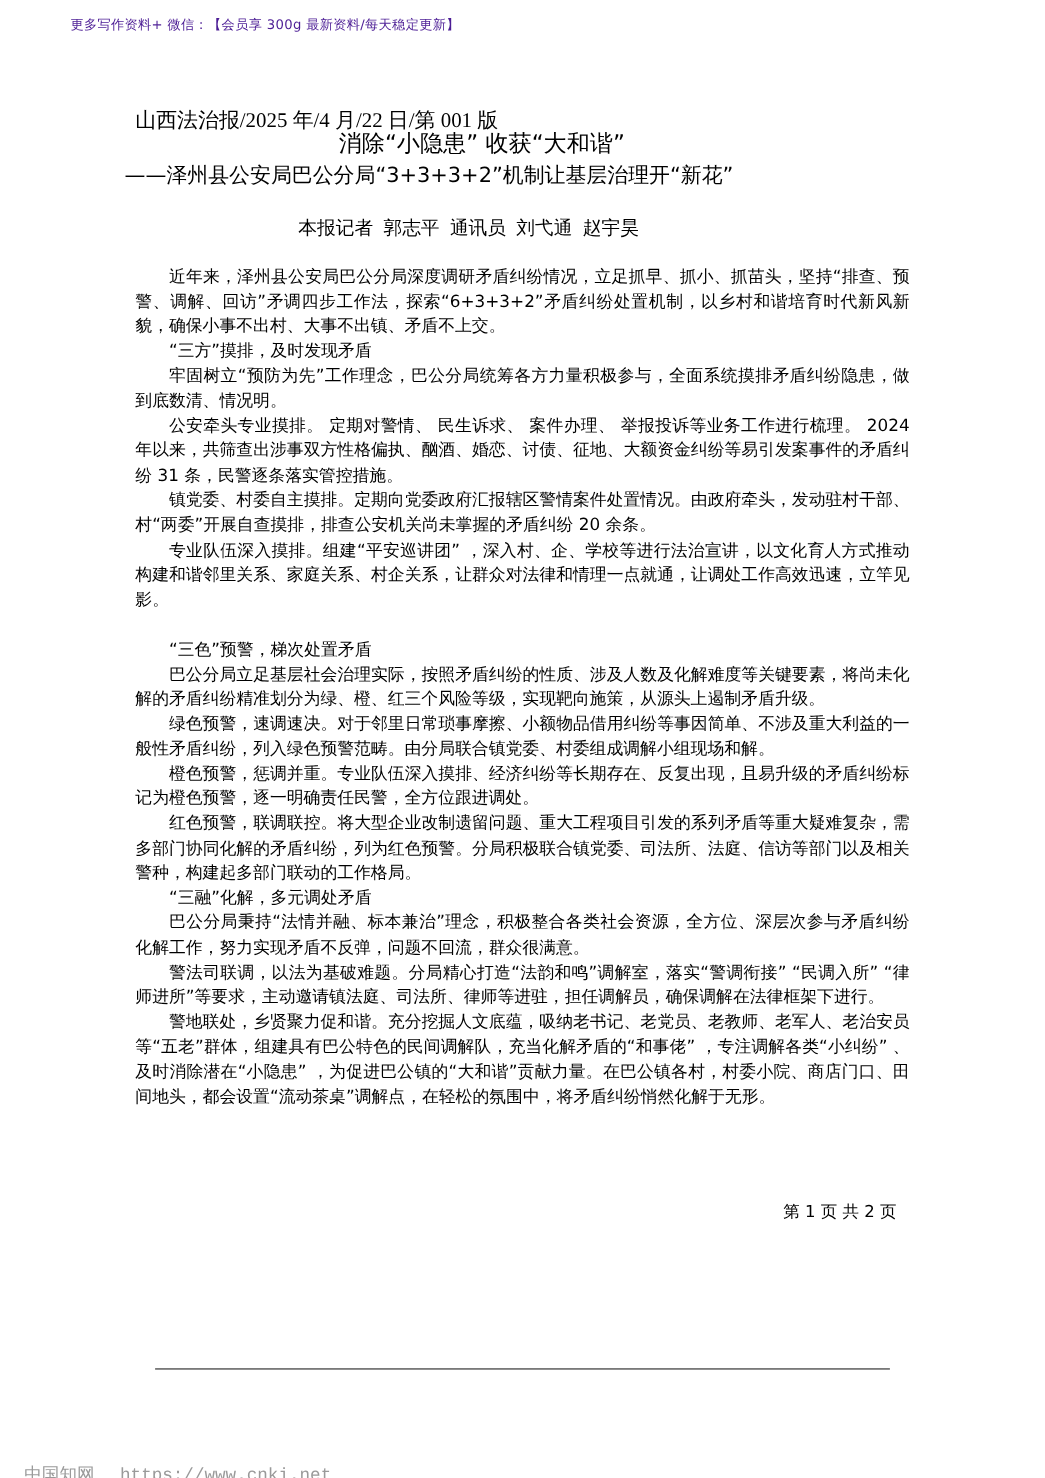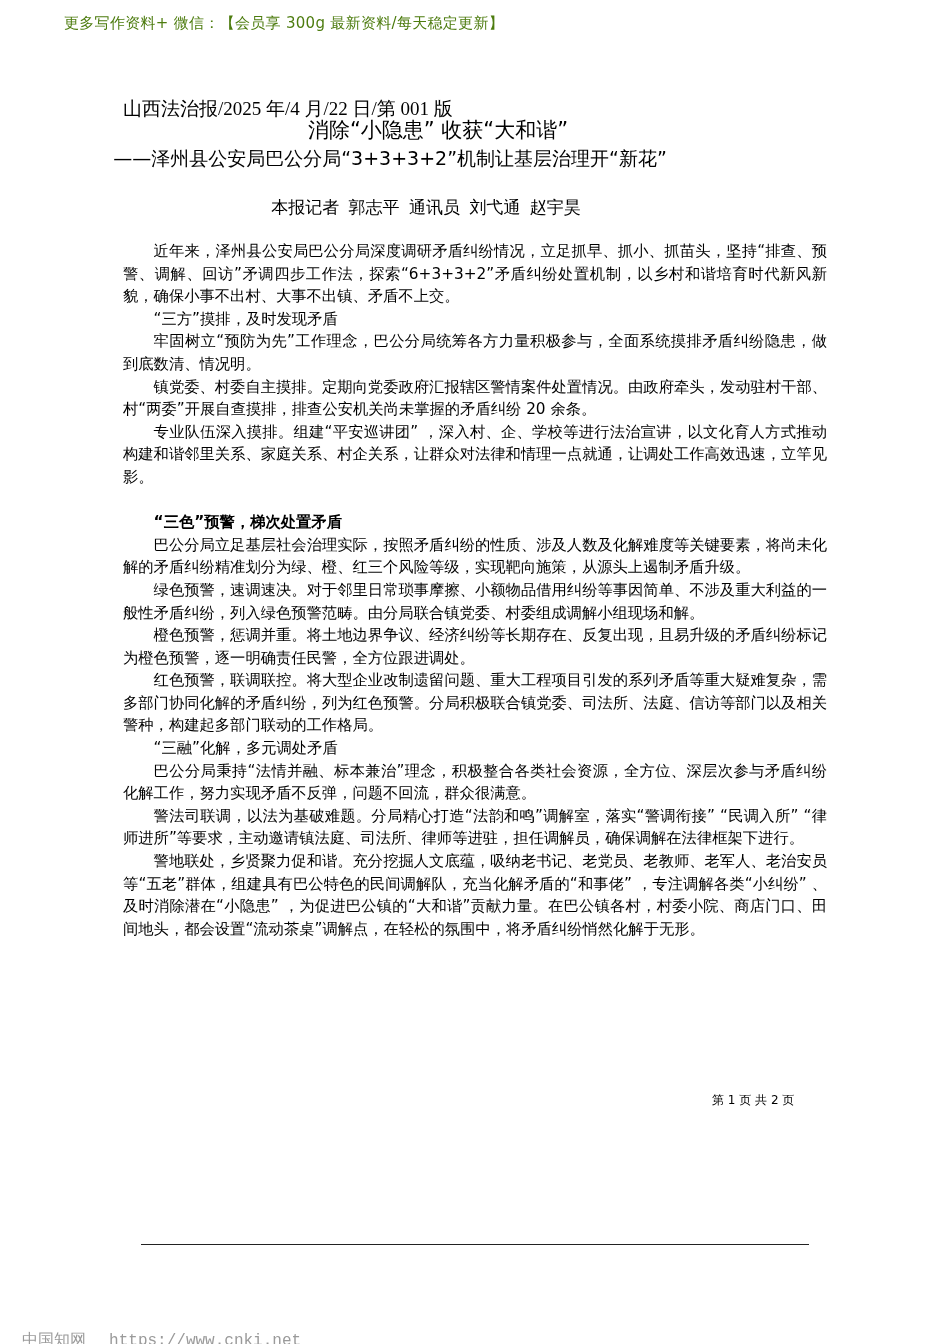--- a/index.html
+++ b/index.html
@@ -12,22 +12,22 @@
       height: 1344px;
       position: relative;
       overflow: hidden;
       font-family: "DejaVu Sans", "Liberation Sans", sans-serif;
       color: #000;
     }
     .promo {
       position: absolute;
       left: 64px;
       top: 14px;
-      font-size: 15px;
-      color: #4d7c0f;
+      font-size: 12px;
+      color: #4c1d95;
       letter-spacing: 0.3px;
       white-space: nowrap;
     }
     .source {
       position: absolute;
       left: 123px;
       top: 96px;
       font-size: 19px;
       font-family: "Liberation Serif", "DejaVu Serif", serif;
       white-space: nowrap;
@@ -68,27 +68,26 @@
       font-size: 15.3px;
       line-height: 22.6px;
       text-align: justify;
     }
     .article p {
       margin: 0;
       text-indent: 2em;
     }
     .article p.gap {
       margin-top: 22.6px;
-      font-weight: bold;
     }
     .pager {
       position: absolute;
       left: 712px;
       top: 1092px;
-      font-size: 12px;
+      font-size: 15px;
       white-space: nowrap;
     }
     .rule {
       position: absolute;
       left: 141px;
       top: 1244px;
       width: 668px;
       height: 0;
       border-top: 1.3px solid #222;
     }
@@ -119,26 +118,27 @@
 <div class="title">消除“小隐患”  收获“大和谐”</div>
 
 <div class="subtitle">——泽州县公安局巴公分局“3+3+3+2”机制让基层治理开“新花”</div>
 
 <div class="byline">本报记者  郭志平  通讯员  刘弋通  赵宇昊</div>
 
 <div class="article">
   <p>近年来，泽州县公安局巴公分局深度调研矛盾纠纷情况，立足抓早、抓小、抓苗头，坚持“排查、预警、调解、回访”矛调四步工作法，探索“6+3+3+2”矛盾纠纷处置机制，以乡村和谐培育时代新风新貌，确保小事不出村、大事不出镇、矛盾不上交。</p>
   <p>“三方”摸排，及时发现矛盾</p>
   <p>牢固树立“预防为先”工作理念，巴公分局统筹各方力量积极参与，全面系统摸排矛盾纠纷隐患，做到底数清、情况明。</p>
+  <p>公安牵头专业摸排。 定期对警情、 民生诉求、 案件办理、 举报投诉等业务工作进行梳理。 2024 年以来，共筛查出涉事双方性格偏执、酗酒、婚恋、讨债、征地、大额资金纠纷等易引发案事件的矛盾纠纷 31 条，民警逐条落实管控措施。</p>
   <p>镇党委、村委自主摸排。定期向党委政府汇报辖区警情案件处置情况。由政府牵头，发动驻村干部、村“两委”开展自查摸排，排查公安机关尚未掌握的矛盾纠纷 20 余条。</p>
   <p>专业队伍深入摸排。组建“平安巡讲团” ，深入村、企、学校等进行法治宣讲，以文化育人方式推动构建和谐邻里关系、家庭关系、村企关系，让群众对法律和情理一点就通，让调处工作高效迅速，立竿见影。</p>
   <p class="gap">“三色”预警，梯次处置矛盾</p>
   <p>巴公分局立足基层社会治理实际，按照矛盾纠纷的性质、涉及人数及化解难度等关键要素，将尚未化解的矛盾纠纷精准划分为绿、橙、红三个风险等级，实现靶向施策，从源头上遏制矛盾升级。</p>
   <p>绿色预警，速调速决。对于邻里日常琐事摩擦、小额物品借用纠纷等事因简单、不涉及重大利益的一般性矛盾纠纷，列入绿色预警范畴。由分局联合镇党委、村委组成调解小组现场和解。</p>
-  <p>橙色预警，惩调并重。将土地边界争议、经济纠纷等长期存在、反复出现，且易升级的矛盾纠纷标记为橙色预警，逐一明确责任民警，全方位跟进调处。</p>
+  <p>橙色预警，惩调并重。专业队伍深入摸排、经济纠纷等长期存在、反复出现，且易升级的矛盾纠纷标记为橙色预警，逐一明确责任民警，全方位跟进调处。</p>
   <p>红色预警，联调联控。将大型企业改制遗留问题、重大工程项目引发的系列矛盾等重大疑难复杂，需多部门协同化解的矛盾纠纷，列为红色预警。分局积极联合镇党委、司法所、法庭、信访等部门以及相关警种，构建起多部门联动的工作格局。</p>
   <p>“三融”化解，多元调处矛盾</p>
   <p>巴公分局秉持“法情并融、标本兼治”理念，积极整合各类社会资源，全方位、深层次参与矛盾纠纷化解工作，努力实现矛盾不反弹，问题不回流，群众很满意。</p>
   <p>警法司联调，以法为基破难题。分局精心打造“法韵和鸣”调解室，落实“警调衔接” “民调入所” “律师进所”等要求，主动邀请镇法庭、司法所、律师等进驻，担任调解员，确保调解在法律框架下进行。</p>
   <p>警地联处，乡贤聚力促和谐。充分挖掘人文底蕴，吸纳老书记、老党员、老教师、老军人、老治安员等“五老”群体，组建具有巴公特色的民间调解队，充当化解矛盾的“和事佬” ，专注调解各类“小纠纷” 、及时消除潜在“小隐患” ，为促进巴公镇的“大和谐”贡献力量。在巴公镇各村，村委小院、商店门口、田间地头，都会设置“流动茶桌”调解点，在轻松的氛围中，将矛盾纠纷悄然化解于无形。</p>
 </div>
 
 <div class="pager">第 1 页 共 2 页</div>
 
 <div class="rule"></div>

